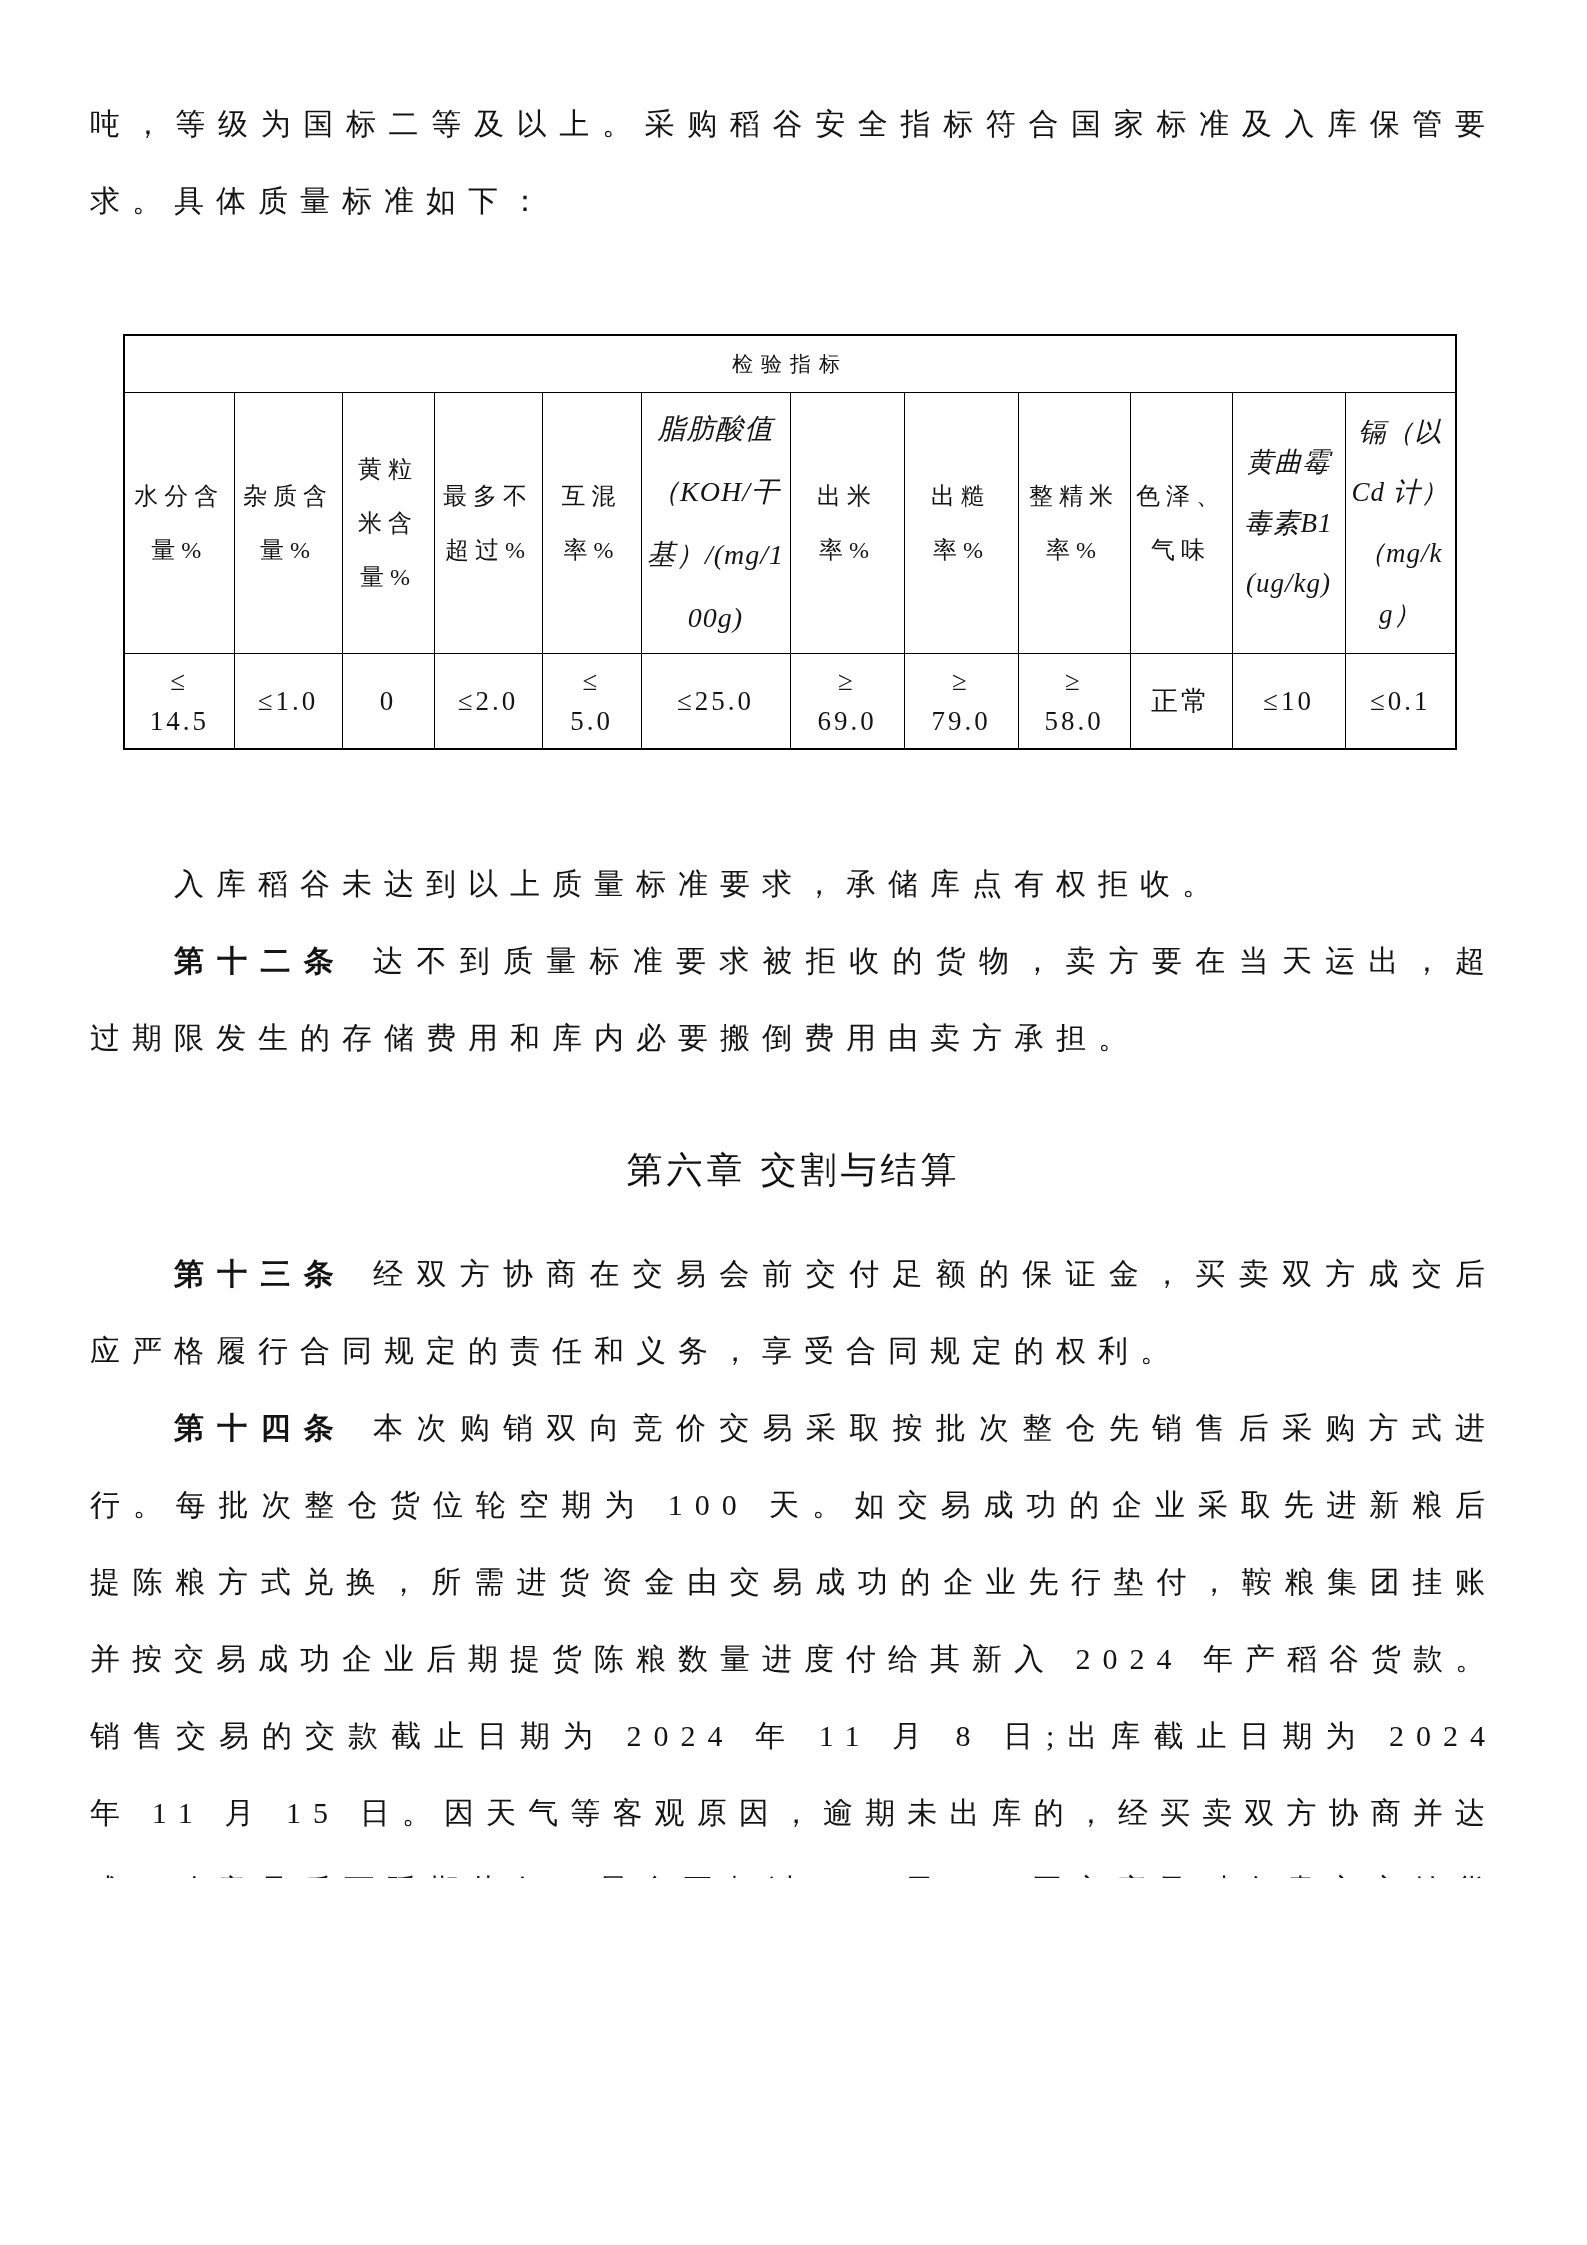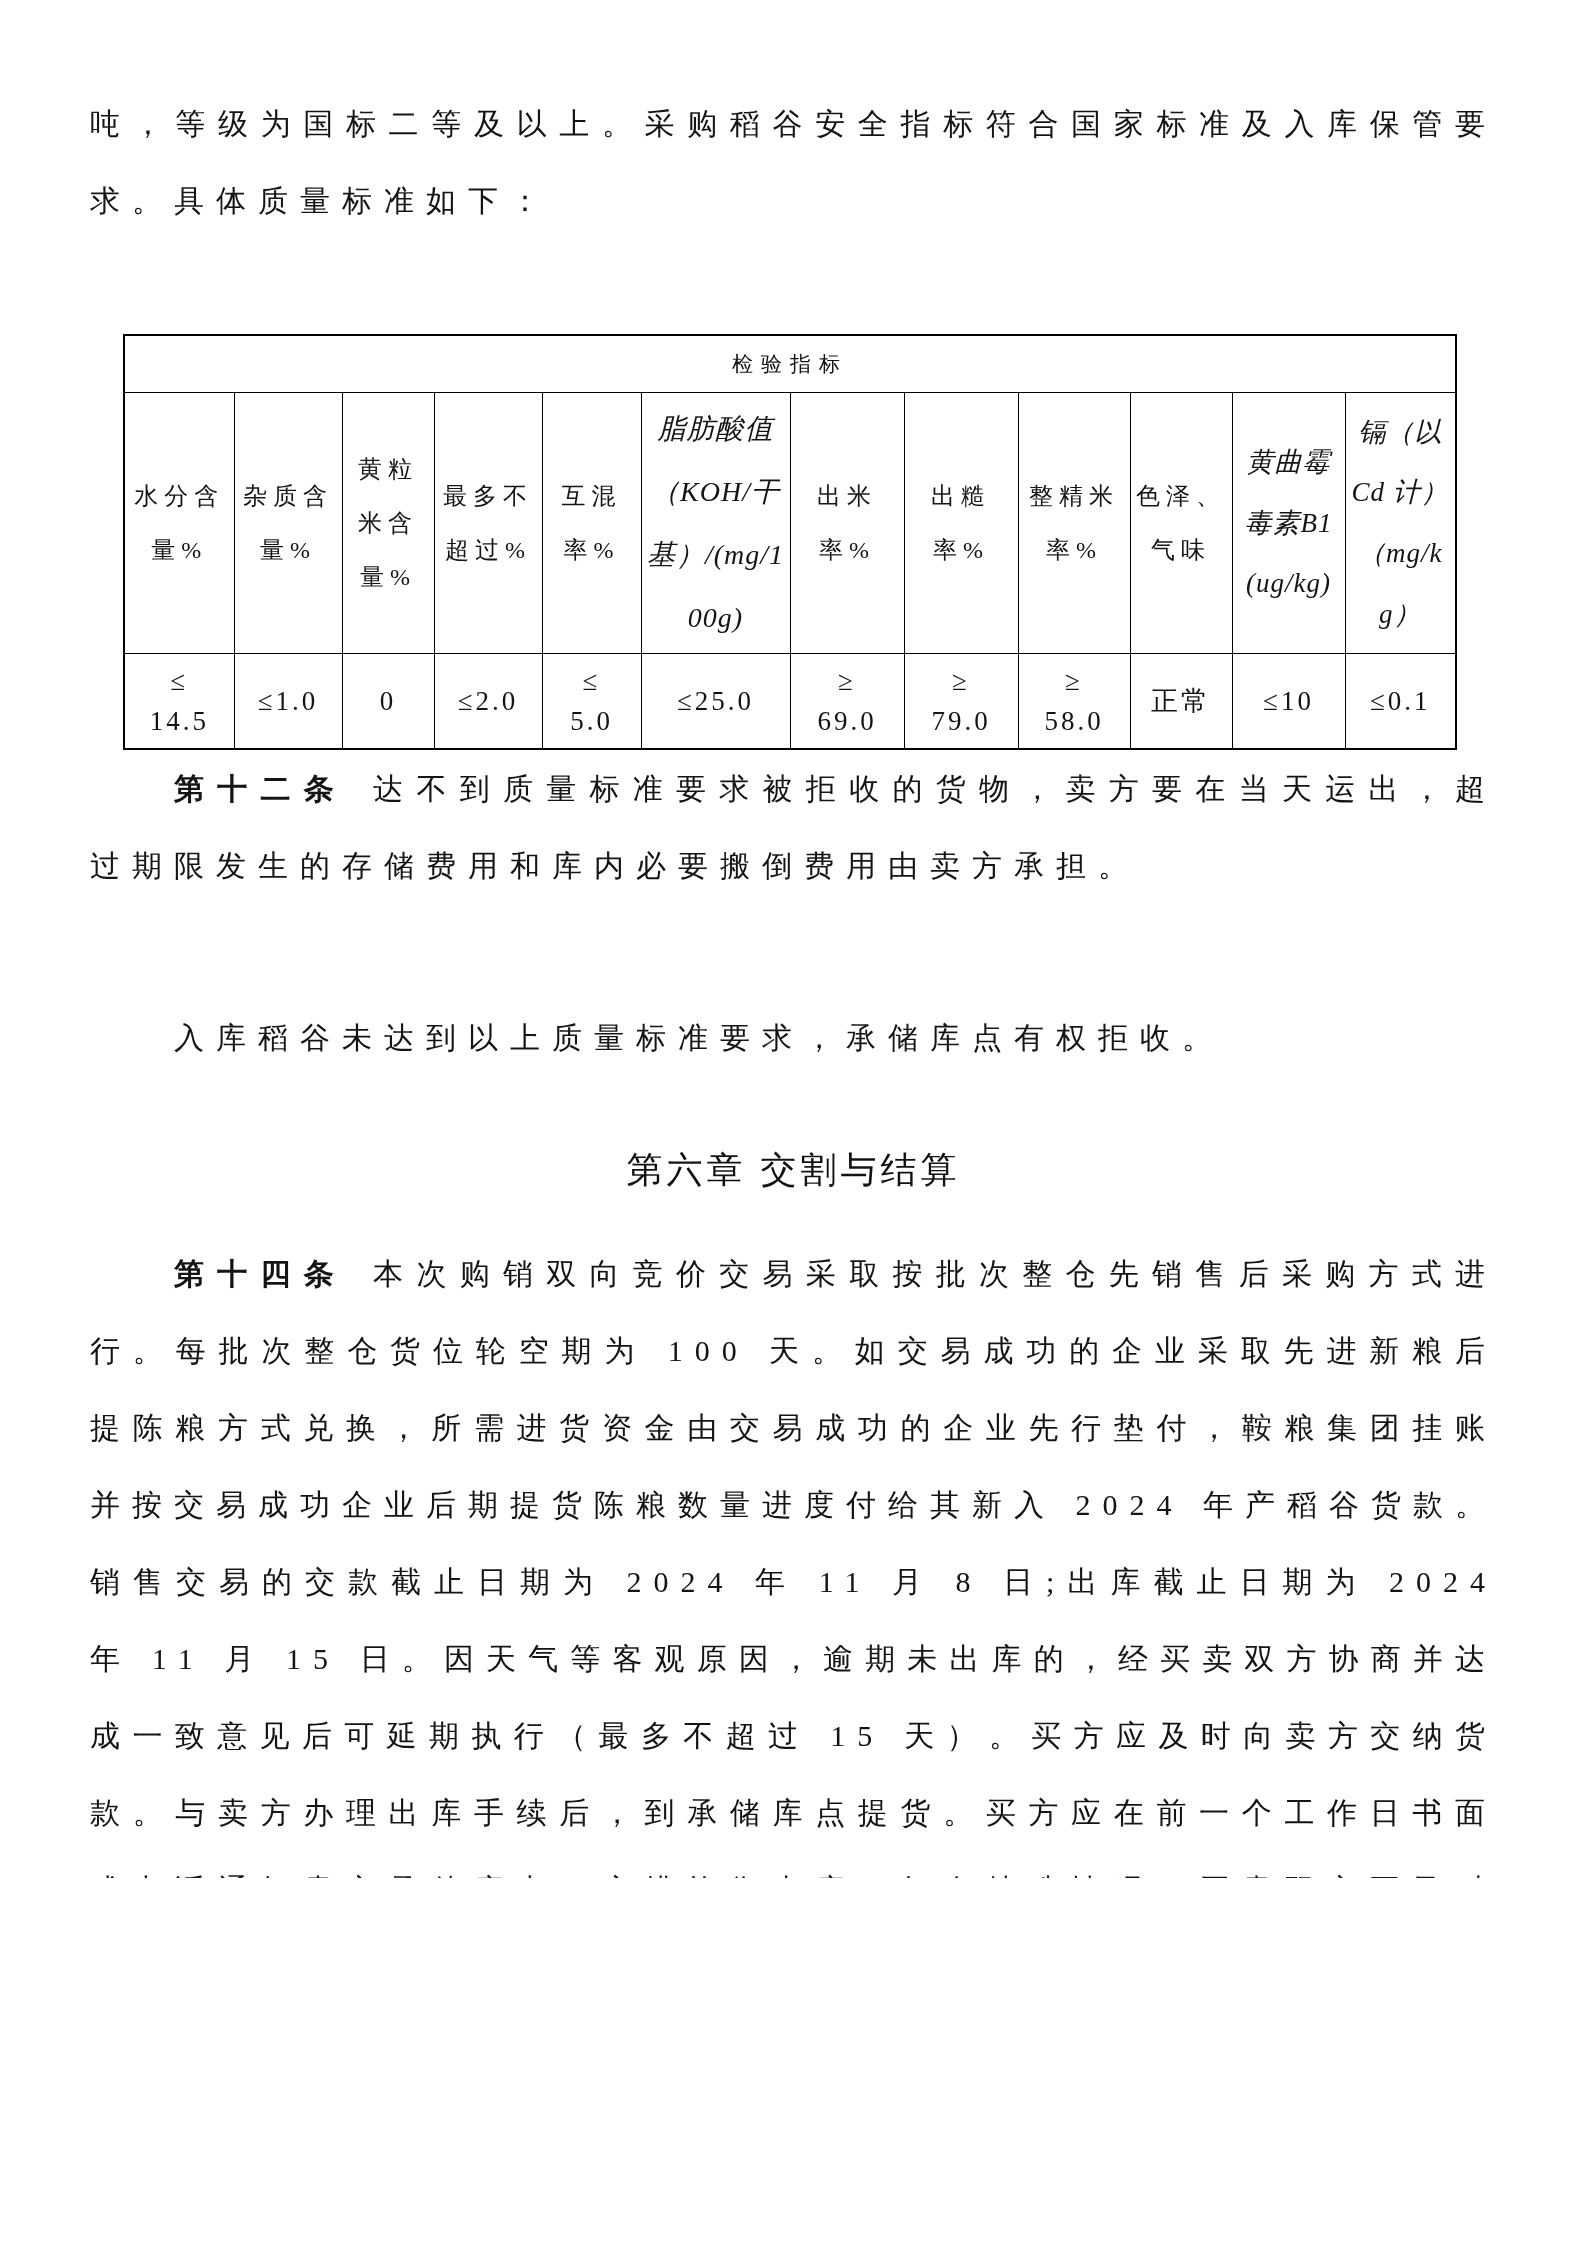--- a/index.html
+++ b/index.html
@@ -140,24 +140,25 @@
         <td class="wrap">≥<br>69.0</td>
         <td class="wrap">≥<br>79.0</td>
         <td class="wrap">≥<br>58.0</td>
         <td>正常</td>
         <td>≤10</td>
         <td>≤0.1</td>
       </tr>
     </tbody>
   </table>
 
+  <p class="para indent after-table">入库稻谷未达到以上质量标准要求，承储库点有权拒收。</p>
+
   <p class="para indent"><span class="lead">第十二条</span><span>达不到质量标准要求被拒收的货物，卖方要在当天运出，超过期限发生的存储费用和库内必要搬倒费用由卖方承担。</span></p>
-
-  <p class="para indent after-table">入库稻谷未达到以上质量标准要求，承储库点有权拒收。</p>
 
   <h2 class="chapter-heading">第六章 交割与结算</h2>
 
+  <p class="para indent"><span class="lead">第十三条</span><span>经双方协商在交易会前交付足额的保证金，买卖双方成交后应严格履行合同规定的责任和义务，享受合同规定的权利。</span></p>
 
   <p class="para indent"><span class="lead">第十四条</span><span>本次购销双向竞价交易采取按批次整仓先销售后采购方式进行。每批次整仓货位轮空期为 100 天。如交易成功的企业采取先进新粮后提陈粮方式兑换，所需进货资金由交易成功的企业先行垫付，鞍粮集团挂账并按交易成功企业后期提货陈粮数量进度付给其新入 2024 年产稻谷货款。销售交易的交款截止日期为 2024 年 11 月 8 日;出库截止日期为 2024 年 11 月 15 日。因天气等客观原因，逾期未出库的，经买卖双方协商并达成一致意见后可延期执行（最多不超过 15 天）。买方应及时向卖方交纳货款。与卖方办理出库手续后，到承储库点提货。买方应在前一个工作日书面或电话通知卖方承储库点，安排均衡出库。如有特殊情况，买卖双方要及时沟通，承储库点要积极配合，保证出库时间，买方应在规定时限内完成出库。</span></p>
 
   <div class="page-number">4</div>
 
 </div>
 
 </body></html>

